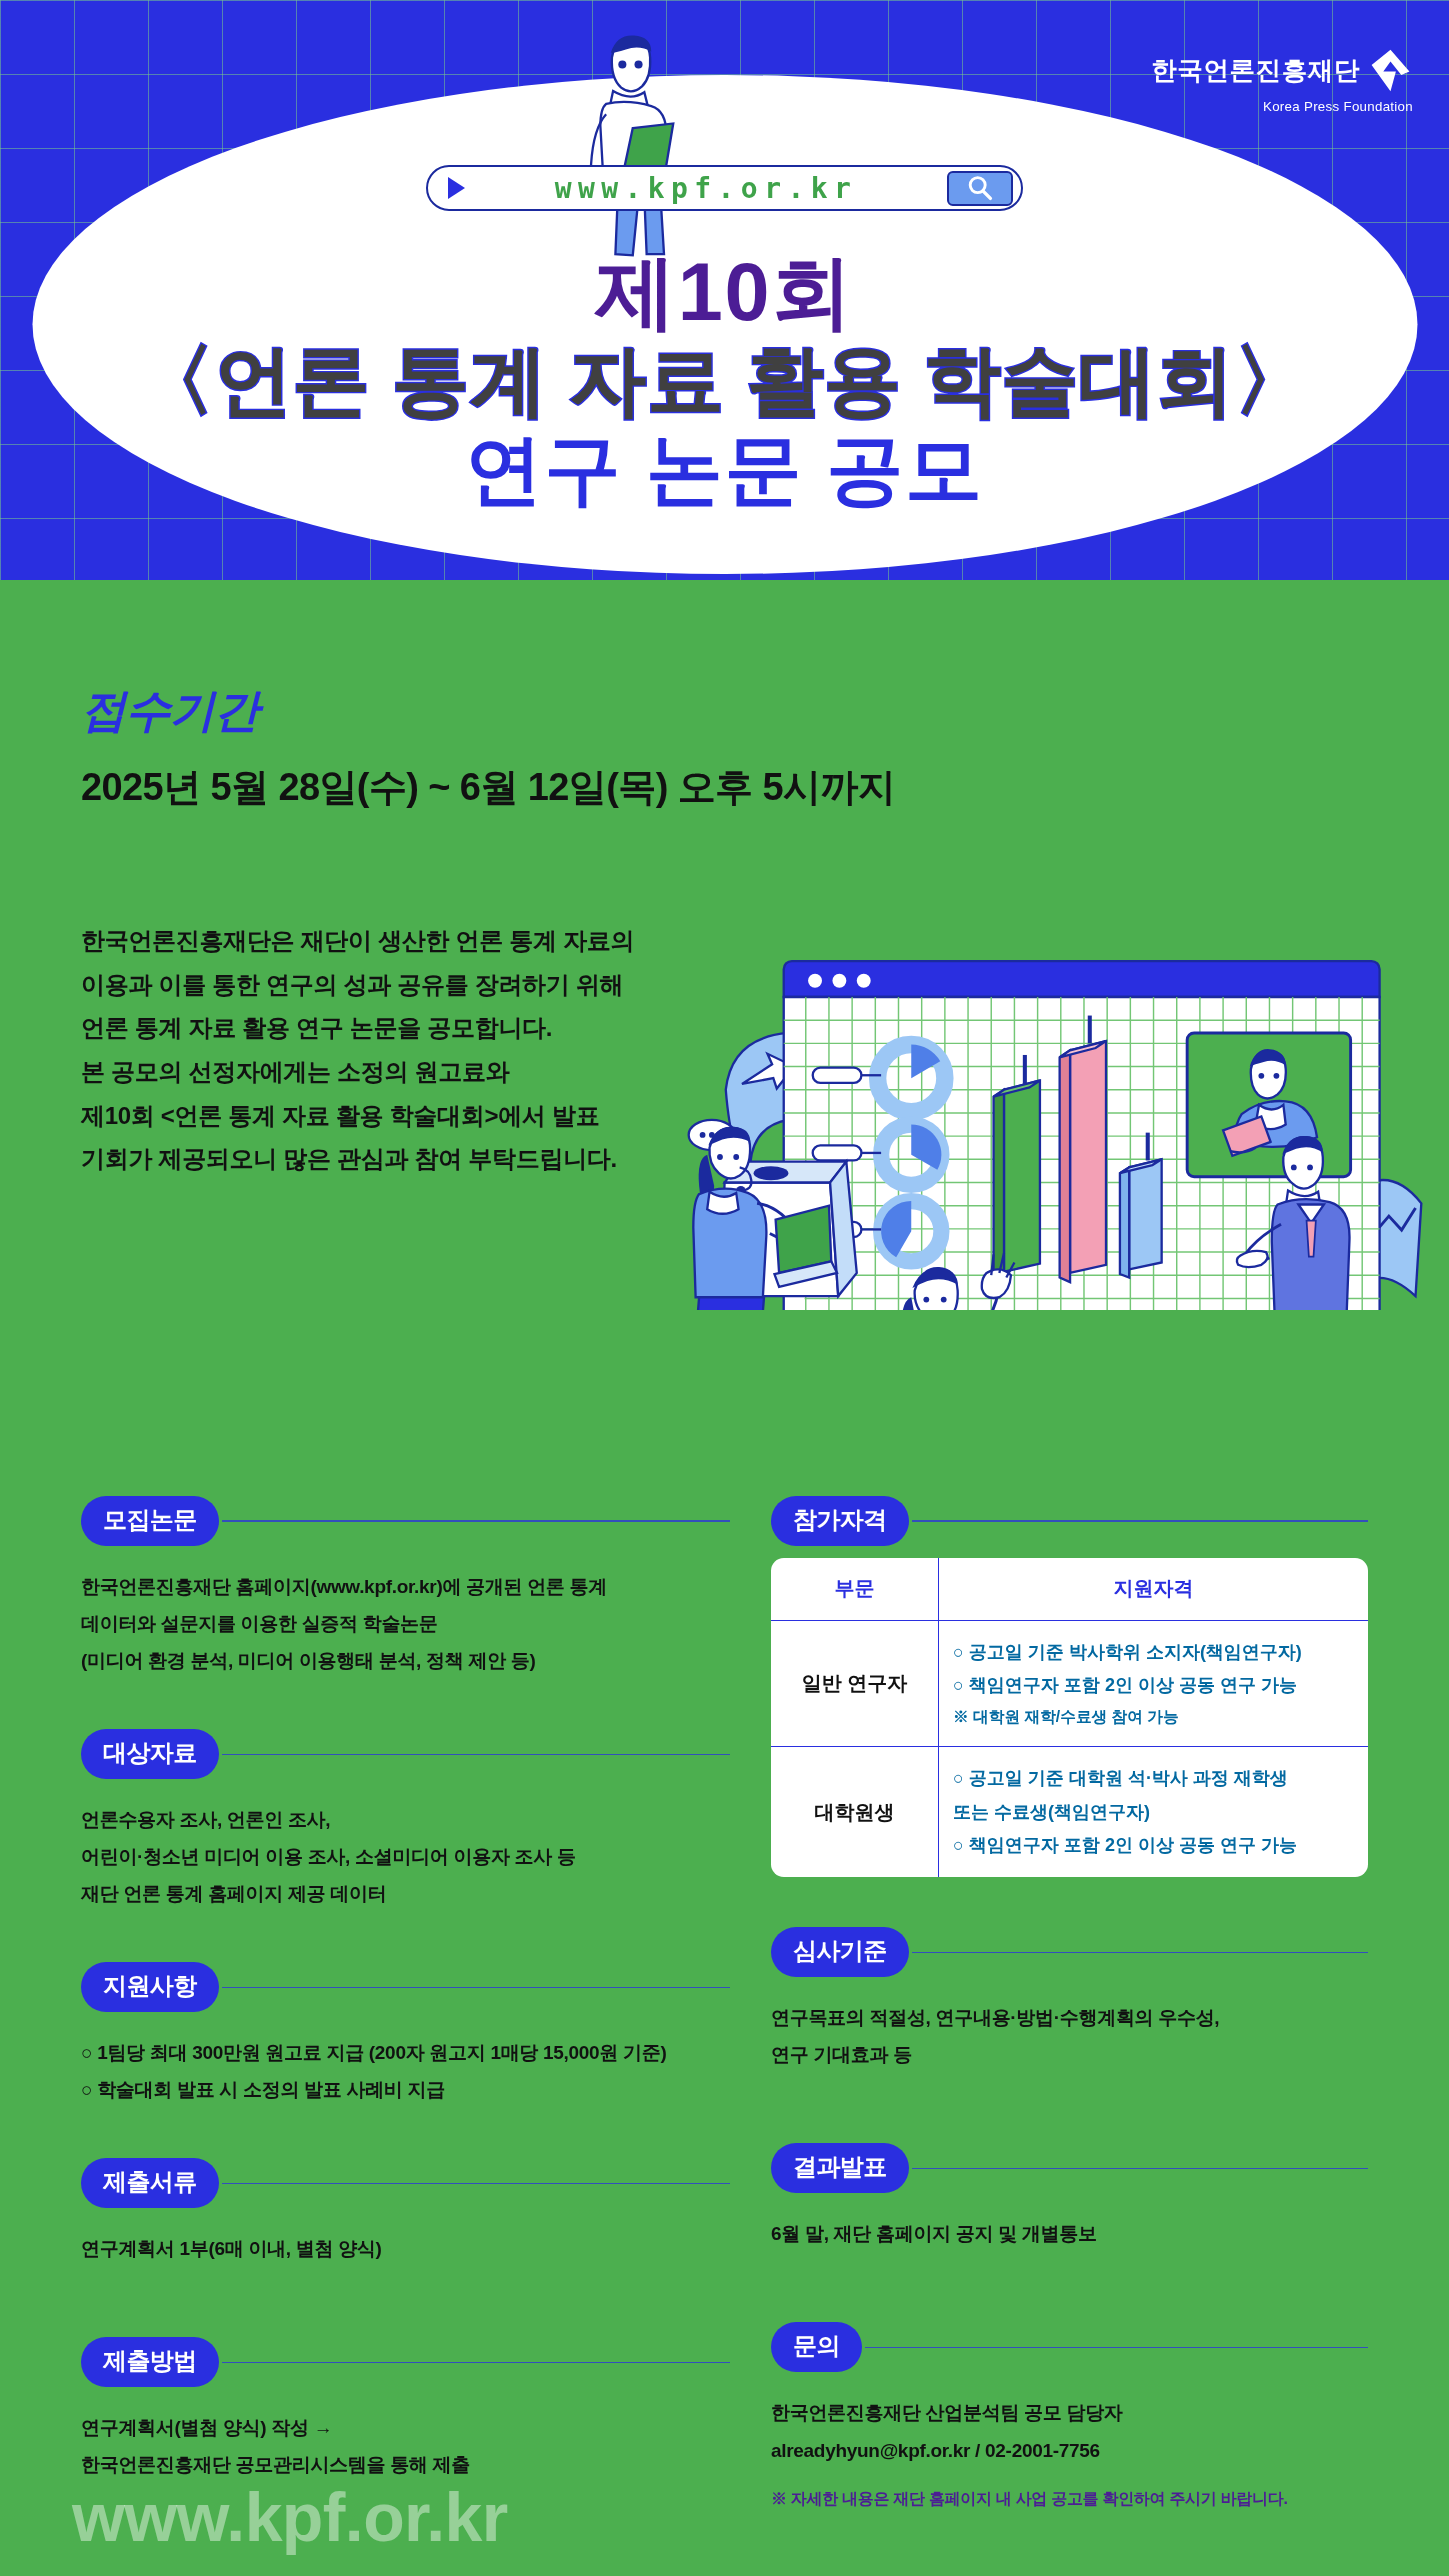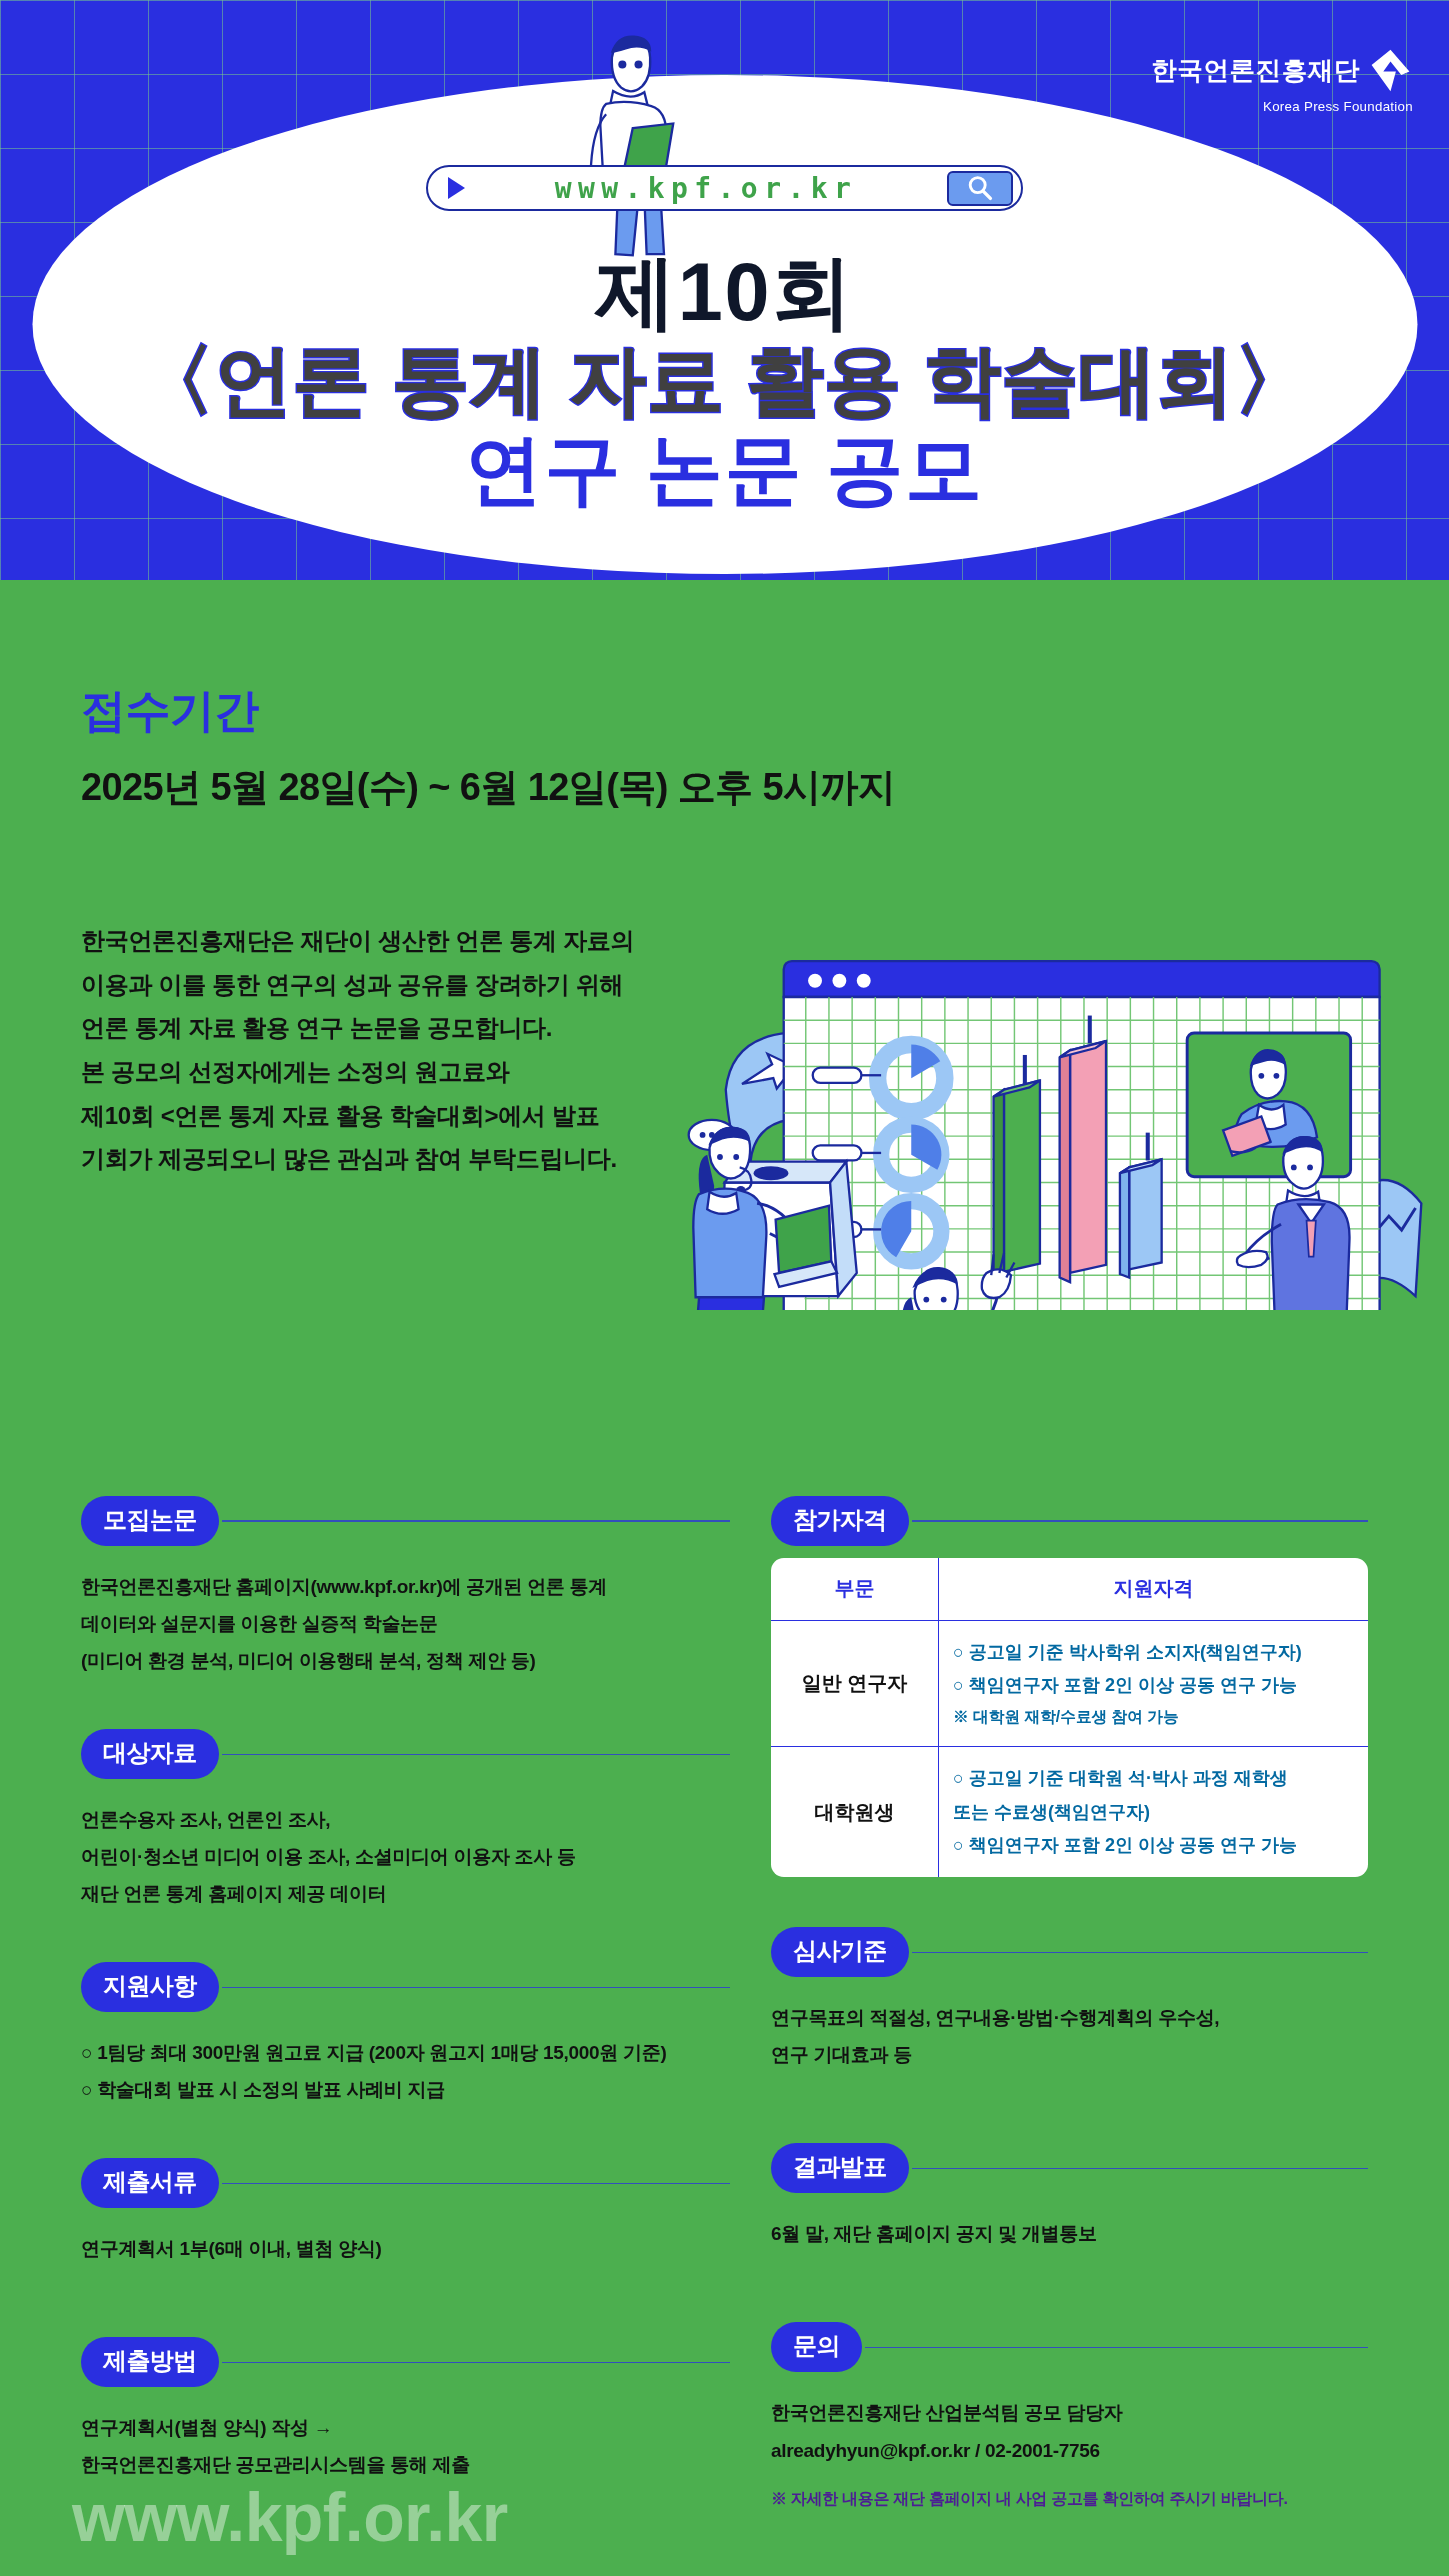--- a/index.html
+++ b/index.html
@@ -99,39 +99,40 @@
 
   
   .title-block {
     position: absolute;
     z-index: 6;
     left: 0; top: 249px;
     width: 1449px;
     text-align: center;
   }
   .title-l1 {
-    font-size: 81px; font-weight: 900; color: #0f172a;
+    font-size: 81px; font-weight: 900; color: #4c1d95;
     letter-spacing: 1.7px; line-height: 1.08;
   }
   .title-l2 {
     font-size: 77px; font-weight: 900; color: #404040;
     letter-spacing: 0.6px; line-height: 1.15;
     -webkit-text-stroke: 2.9px #2a2fe0;
     paint-order: stroke fill;
   }
   .title-l3 {
     font-size: 77px; font-weight: 900; color: #2a2fe0;
     letter-spacing: 1.7px; line-height: 1.15;
   }
 
   
   .period-label {
     position: absolute; left: 81px; top: 681px;
     font-size: 45px; font-weight: 900; color: #2a2fe0;
     letter-spacing: -0.6px;
+    font-style: italic;
   }
   .period-value {
     position: absolute; left: 81px; top: 762px;
     font-size: 38px; font-weight: 900; color: #111;
     letter-spacing: -0.6px;
   }
   .intro {
     position: absolute; left: 81px; top: 919px;
     font-size: 24px; font-weight: 700; color: #111;
     line-height: 1.82; letter-spacing: -0.3px;

